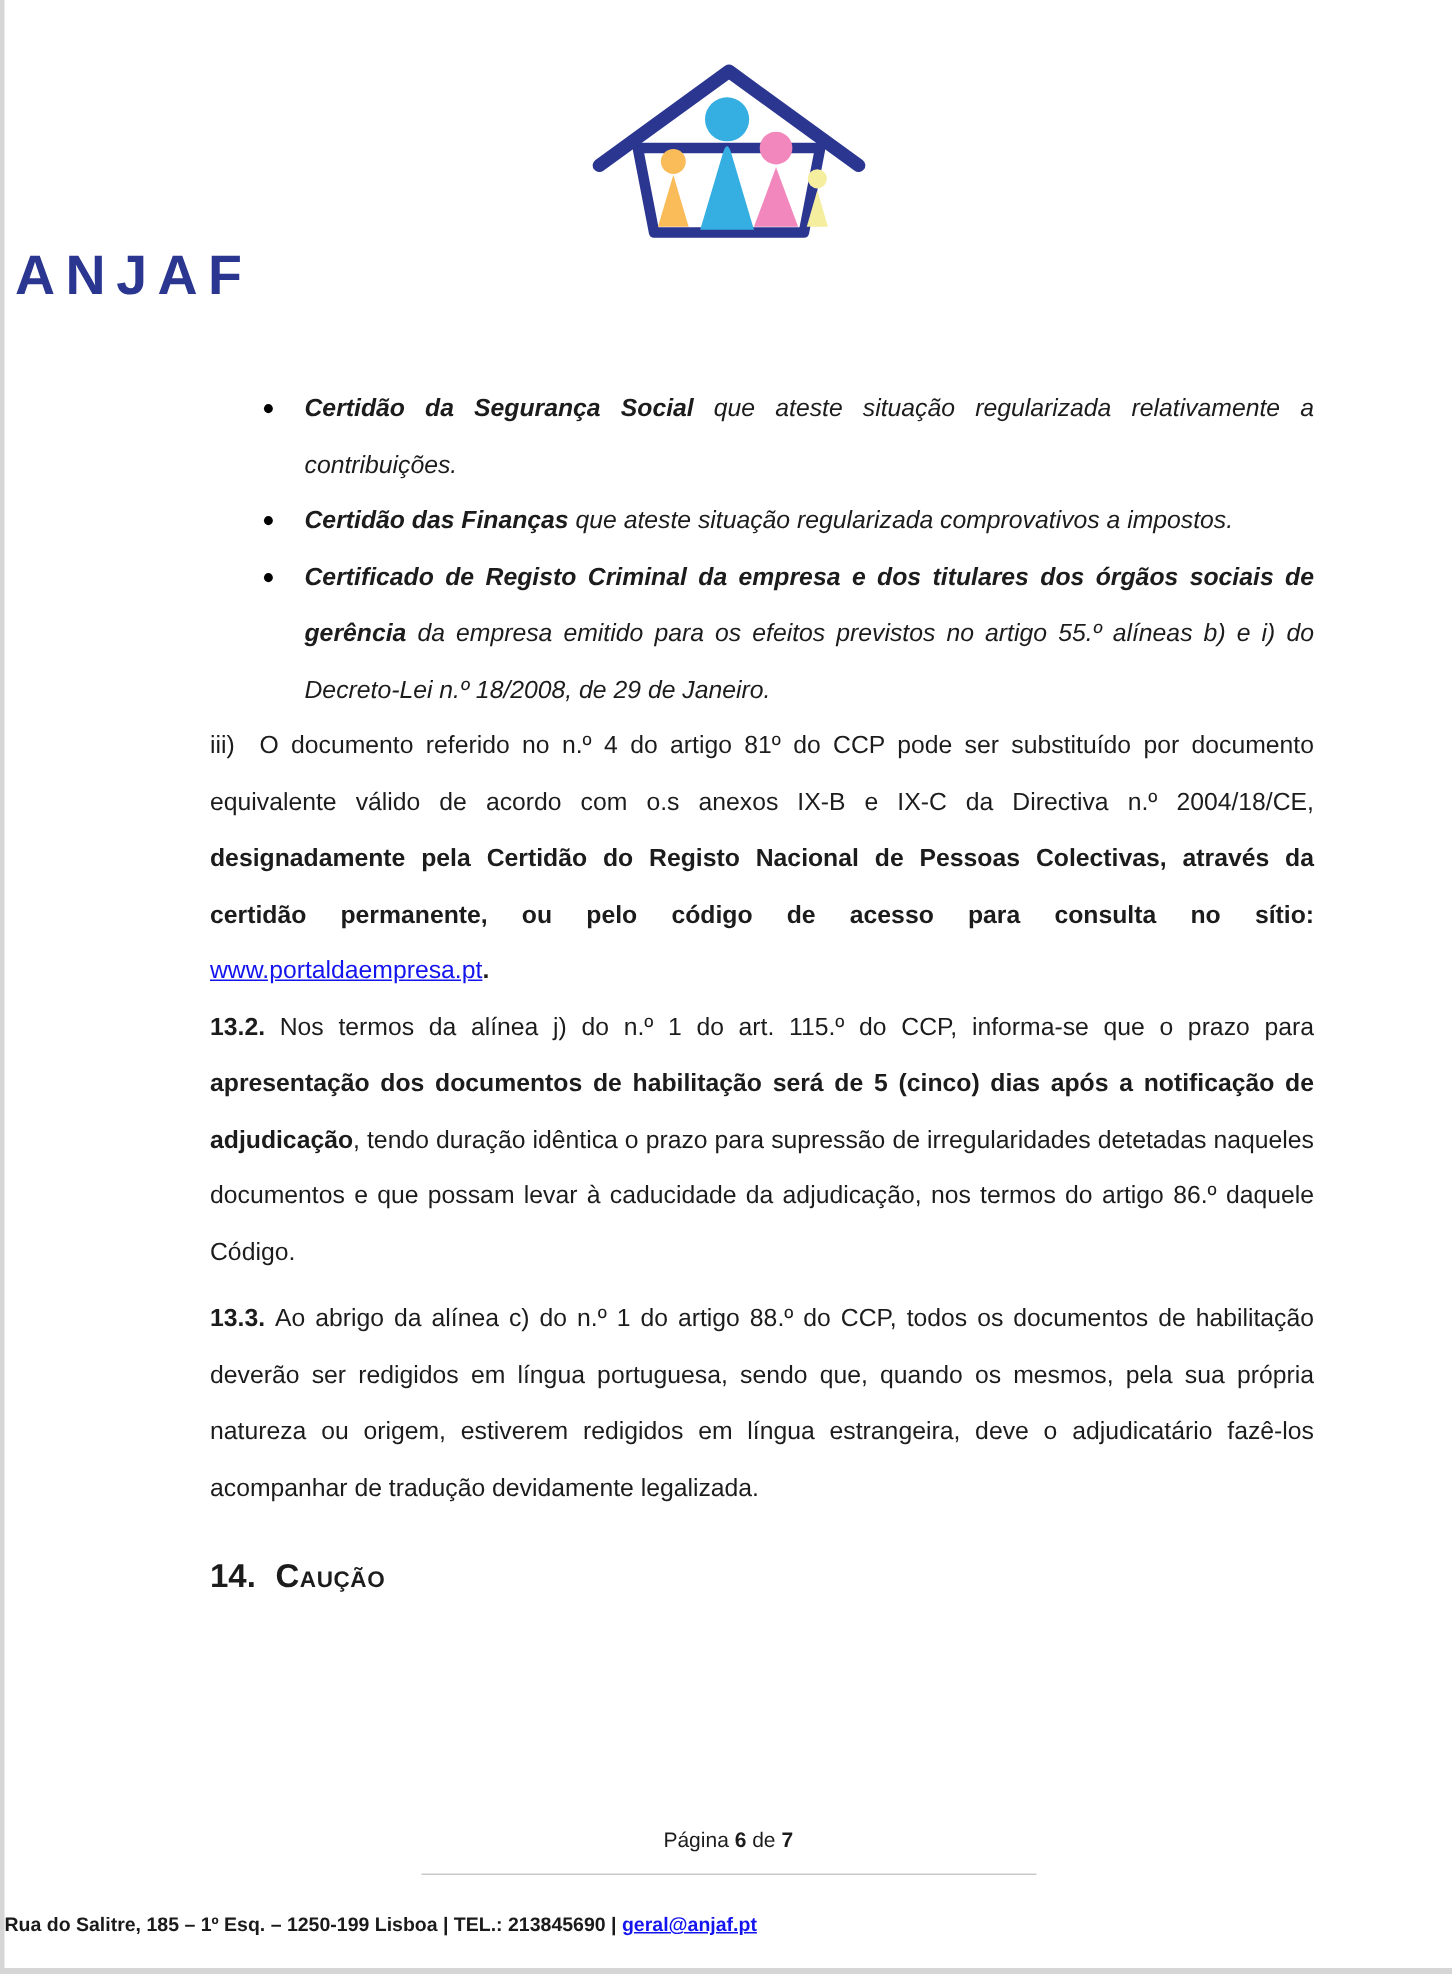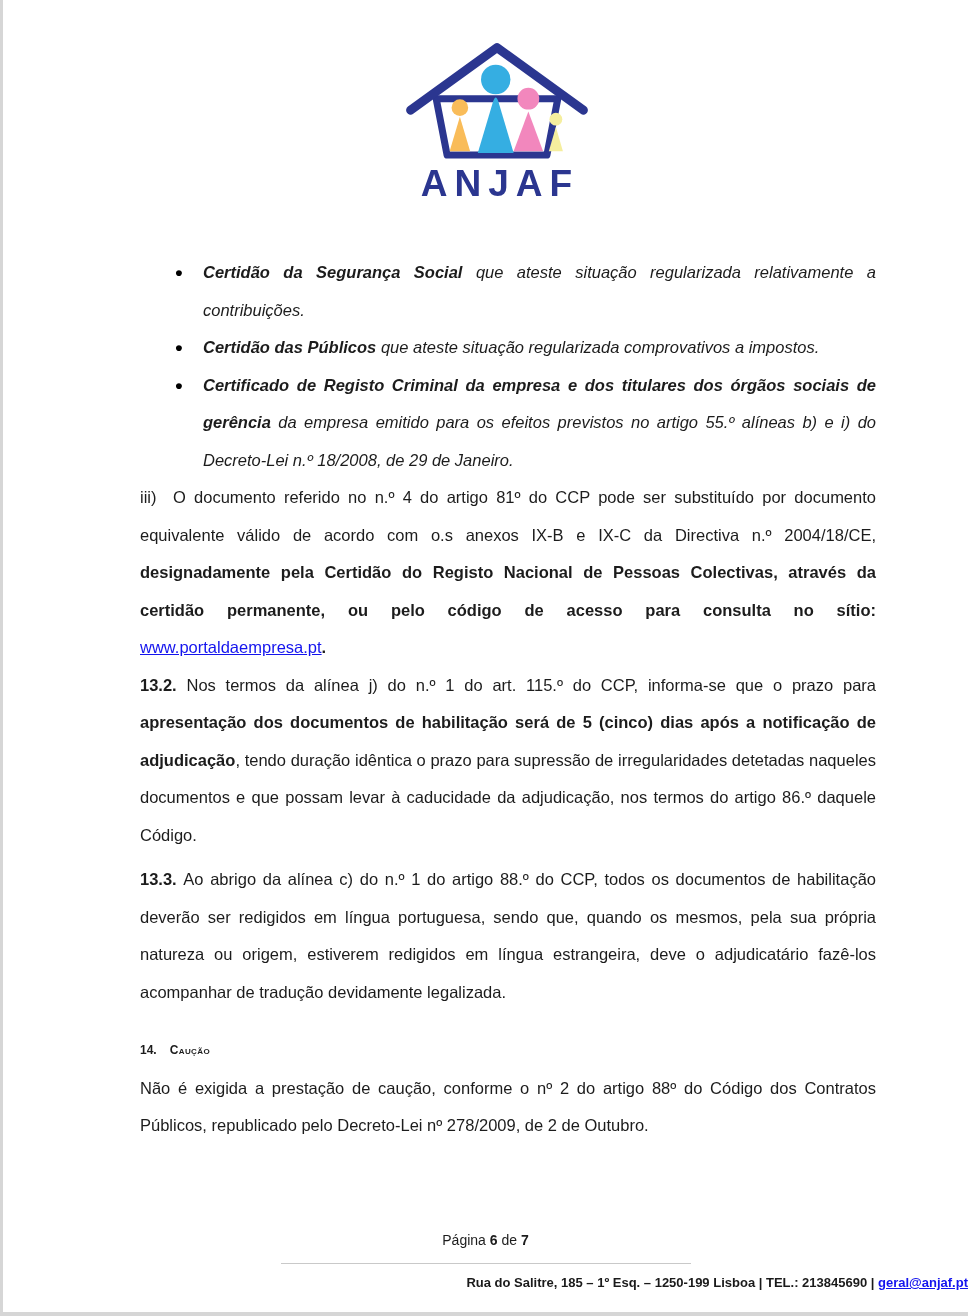--- a/index.html
+++ b/index.html
@@ -8,50 +8,50 @@
   }
   *{box-sizing:border-box;}
   html,body{margin:0;padding:0;width:968px;height:1316px;background:#fff;overflow:hidden;}
   body{font-family:"Liberation Sans","DejaVu Sans",sans-serif;color:var(--text,#1c1c1c);}
   .page{
     position:relative;width:968px;height:1316px;background:#fff;
     border-left:3px solid var(--border-gray,#d6d6d6);
     border-bottom:4px solid var(--border-gray,#d6d6d6);
   }
   
-  .logo-block{padding-top:36px;text-align:center;padding-left:22px;}
+  .logo-block{padding-top:36px;}
   .logo-block svg{display:block;margin:0 auto;}
   .brand{
     margin-top:0px;font-size:37px;font-weight:800;letter-spacing:7px;text-indent:7px;
     color:var(--navy,#2b3690);line-height:40px;
   }
   
   .content{margin:50px 95px 0 137px;width:736px;}
   .para{
     font-size:16.5px;line-height:37.5px;text-align:justify;margin:0;
   }
   .b{font-weight:700;}
   a.doclink{color:var(--link-blue,#1414ee);text-decoration:underline;cursor:pointer;}
   ul.bullets{list-style:none;margin:2px 0 0 0;padding:0;font-style:italic;}
   ul.bullets li{
     position:relative;padding-left:63px;font-size:16.5px;line-height:37.5px;text-align:justify;
   }
   ul.bullets li::before{
     content:"•";position:absolute;left:35px;top:0;font-size:21px;font-weight:700;color:#000;
   }
   .p-133{margin-top:7px;}
-  .sec14{margin:21px 0 0 0;font-size:12px;line-height:37.5px;font-weight:700;}
+  .sec14{margin:21px 0 0 0;font-size:22px;line-height:37.5px;font-weight:700;}
   .sec14 .title{font-variant:small-caps;margin-left:13px;letter-spacing:0.4px;}
   
   .footer{position:absolute;left:0;right:0;bottom:22px;}
   .page-num{text-align:center;font-size:14px;margin-bottom:15px;margin-top:21px;}
   .page-num .b{font-weight:700;}
   .rule{width:410px;margin:0 auto;border-top:1px solid #c9c9c9;height:0;}
   .address{
-    margin-top:11px;text-align:right;font-size:13px;font-weight:600;color:#1a1a1a;
+    margin-top:25px;text-align:left;font-size:13px;font-weight:600;color:#1a1a1a;
   }
 </style>
 </head>
 <body>
 
 <div class="page">
 
   <div class="logo-block">
     <svg width="192" height="128" viewBox="0 0 300 200" aria-hidden="true">
 
@@ -72,33 +72,32 @@
       <path d="M 242,142 L 231,180 L 253,180 Z" fill="var(--pale-yellow,#f5ee9e)"></path>
     </svg>
     <div class="brand">ANJAF</div>
   </div>
 
   <div class="content">
 
 
     <ul class="bullets">
       <li><span class="b">Certidão da Segurança Social</span><span> que ateste situação regularizada relativamente a contribuições.</span></li>
-      <li><span class="b">Certidão das Públicos</span><span> que ateste situação regularizada comprovativos a impostos.</span></li>
+      <li><span class="b">Certidão das Finanças</span><span> que ateste situação regularizada comprovativos a impostos.</span></li>
       <li><span class="b">Certificado de Registo Criminal da empresa e dos titulares dos órgãos sociais de gerência</span><span> da empresa emitido para os efeitos previstos no artigo 55.º alíneas b) e i) do Decreto-Lei n.º 18/2008, de 29 de Janeiro.</span></li>
     </ul>
 
     <p class="para"><span>iii)&nbsp; O documento referido no n.º 4 do artigo 81º do CCP pode ser substituído por documento equivalente válido de acordo com o.s anexos IX-B e IX-C da Directiva n.º 2004/18/CE, </span><span class="b">designadamente pela Certidão do Registo Nacional de Pessoas Colectivas, através da certidão permanente, ou pelo código de acesso para consulta no sítio: </span><a class="doclink">www.portaldaempresa.pt</a><span class="b">.</span></p>
 
     <p class="para"><span class="b">13.2.</span><span>&nbsp;Nos termos da alínea j) do n.º 1 do art. 115.º do CCP, informa-se que o prazo para </span><span class="b">apresentação dos documentos de habilitação será de 5 (cinco) dias após a notificação de adjudicação</span><span>, tendo duração idêntica o prazo para supressão de irregularidades detetadas naqueles documentos e que possam levar à caducidade da adjudicação, nos termos do artigo 86.º daquele Código.</span></p>
 
     <p class="para p-133"><span class="b">13.3.</span><span>&nbsp;Ao abrigo da alínea c) do n.º 1 do artigo 88.º do CCP, todos os documentos de habilitação deverão ser redigidos em língua portuguesa, sendo que, quando os mesmos, pela sua própria natureza ou origem, estiverem redigidos em língua estrangeira, deve o adjudicatário fazê-los acompanhar de tradução devidamente legalizada.</span></p>
 
     <h3 class="sec14"><span>14.</span><span class="title">Caução</span></h3>
 
-    <p class="para"><span>Não é exigida a prestação de caução, conforme o nº 2 do artigo 88º do Código dos Contratos Públicos, republicado pelo Decreto-Lei nº 278/2009, de 2 de Outubro.</span></p>
 
   </div>
 
   <div class="footer">
     <div class="page-num"><span>Página</span>&nbsp;<span class="b">6</span>&nbsp;<span>de</span>&nbsp;<span class="b">7</span></div>
     <div class="rule"></div>
     <div class="address"><span>Rua do Salitre, 185 – 1º Esq. – 1250-199 Lisboa | TEL.: 213845690 | </span><a class="doclink">geral@anjaf.pt</a></div>
   </div>
 
 </div>

